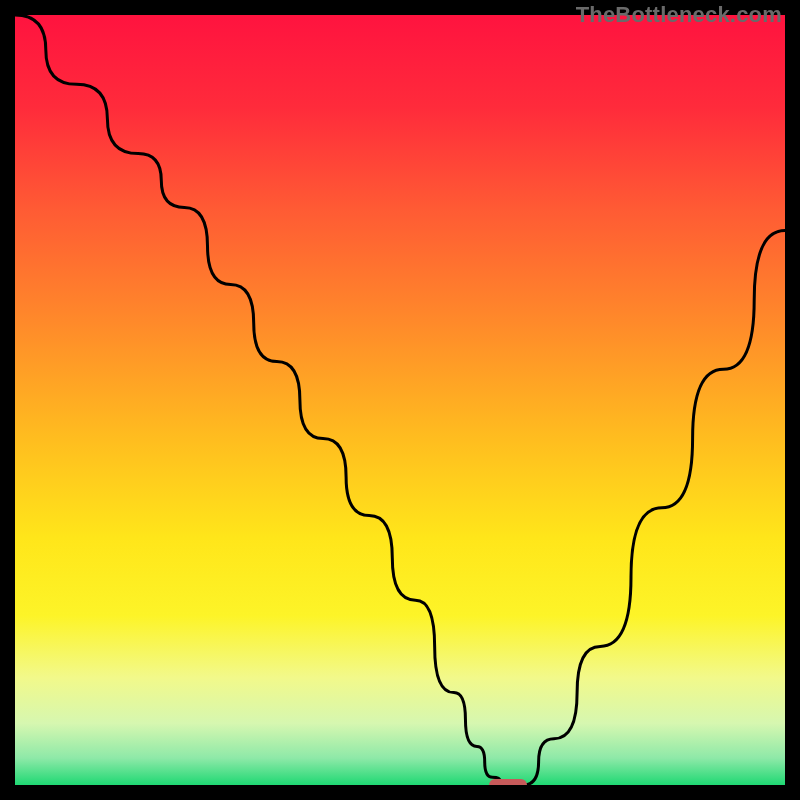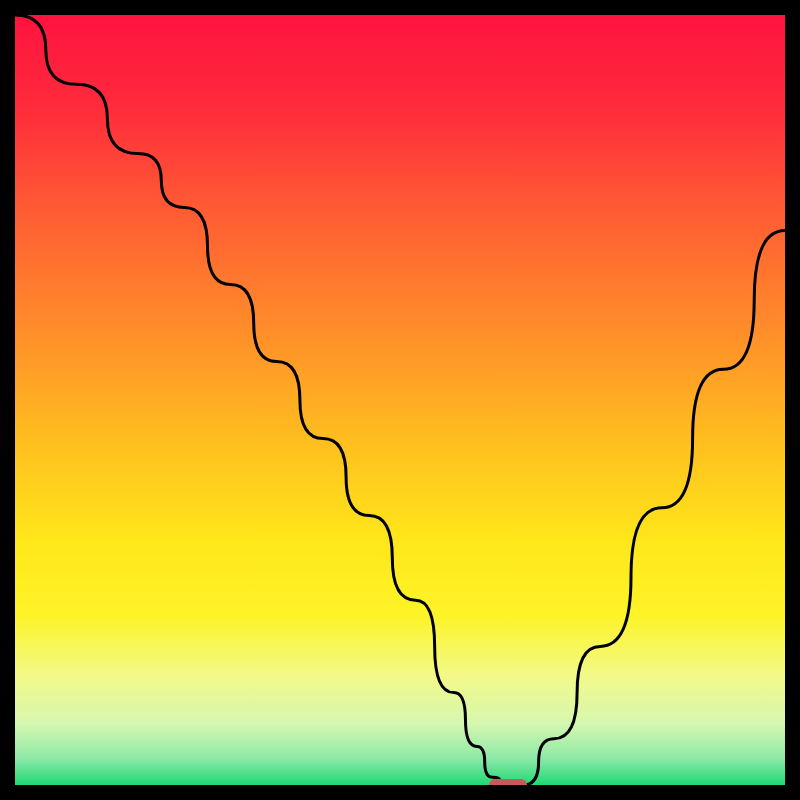--- a/index.html
+++ b/index.html
@@ -81,13 +81,14 @@
       <rect x="0" y="0" width="100" height="100" fill="url(#bg)"></rect>
     </svg>
 
     <svg class="curve-svg" viewBox="0 0 100 100" preserveAspectRatio="none">
       <path id="curve-path" fill="none" stroke="#000" stroke-width="3" vector-effect="non-scaling-stroke" stroke-linecap="round" d="M 0 0 Q 4 0 4 4.5 Q 4 9 8 9 Q 12 9 12 13.5 Q 12 18 16 18 Q 19 18 19 21.5 Q 19 25 22 25 Q 25 25 25 30 Q 25 35 28.000000000000004 35 Q 31 35 31 40 Q 31 44.99999999999999 34 44.99999999999999 Q 37 44.99999999999999 37 50 Q 37 55 40 55 Q 43 55 43 60 Q 43 65 46 65 Q 49 65 49 70.5 Q 49 76 52 76 Q 54.5 76 54.5 82 Q 54.5 88 56.99999999999999 88 Q 58.5 88 58.5 91.5 Q 58.5 95 60 95 Q 61 95 61 97 Q 61 99 62 99 Q 63 99 63 99.5 Q 63 100 64 100 Q 65 100 65 100 Q 65 100 66 100 Q 68 100 68 97 Q 68 94 70 94 Q 73 94 73 88 Q 73 82 76 82 Q 80 82 80 73 Q 80 64 84 64 Q 88 64 88 55 Q 88 46 92 46 Q 96 46 96 37 Q 96 28 100 28"></path>
     </svg>
 
     <div class="marker" id="marker" style="left: 61.5%; width: 5%; height: 1.5%; bottom: -0.75%;"></div>
   </div>
 
+  <div class="watermark">TheBottleneck.com</div>
 </div>
 
 </body></html>

